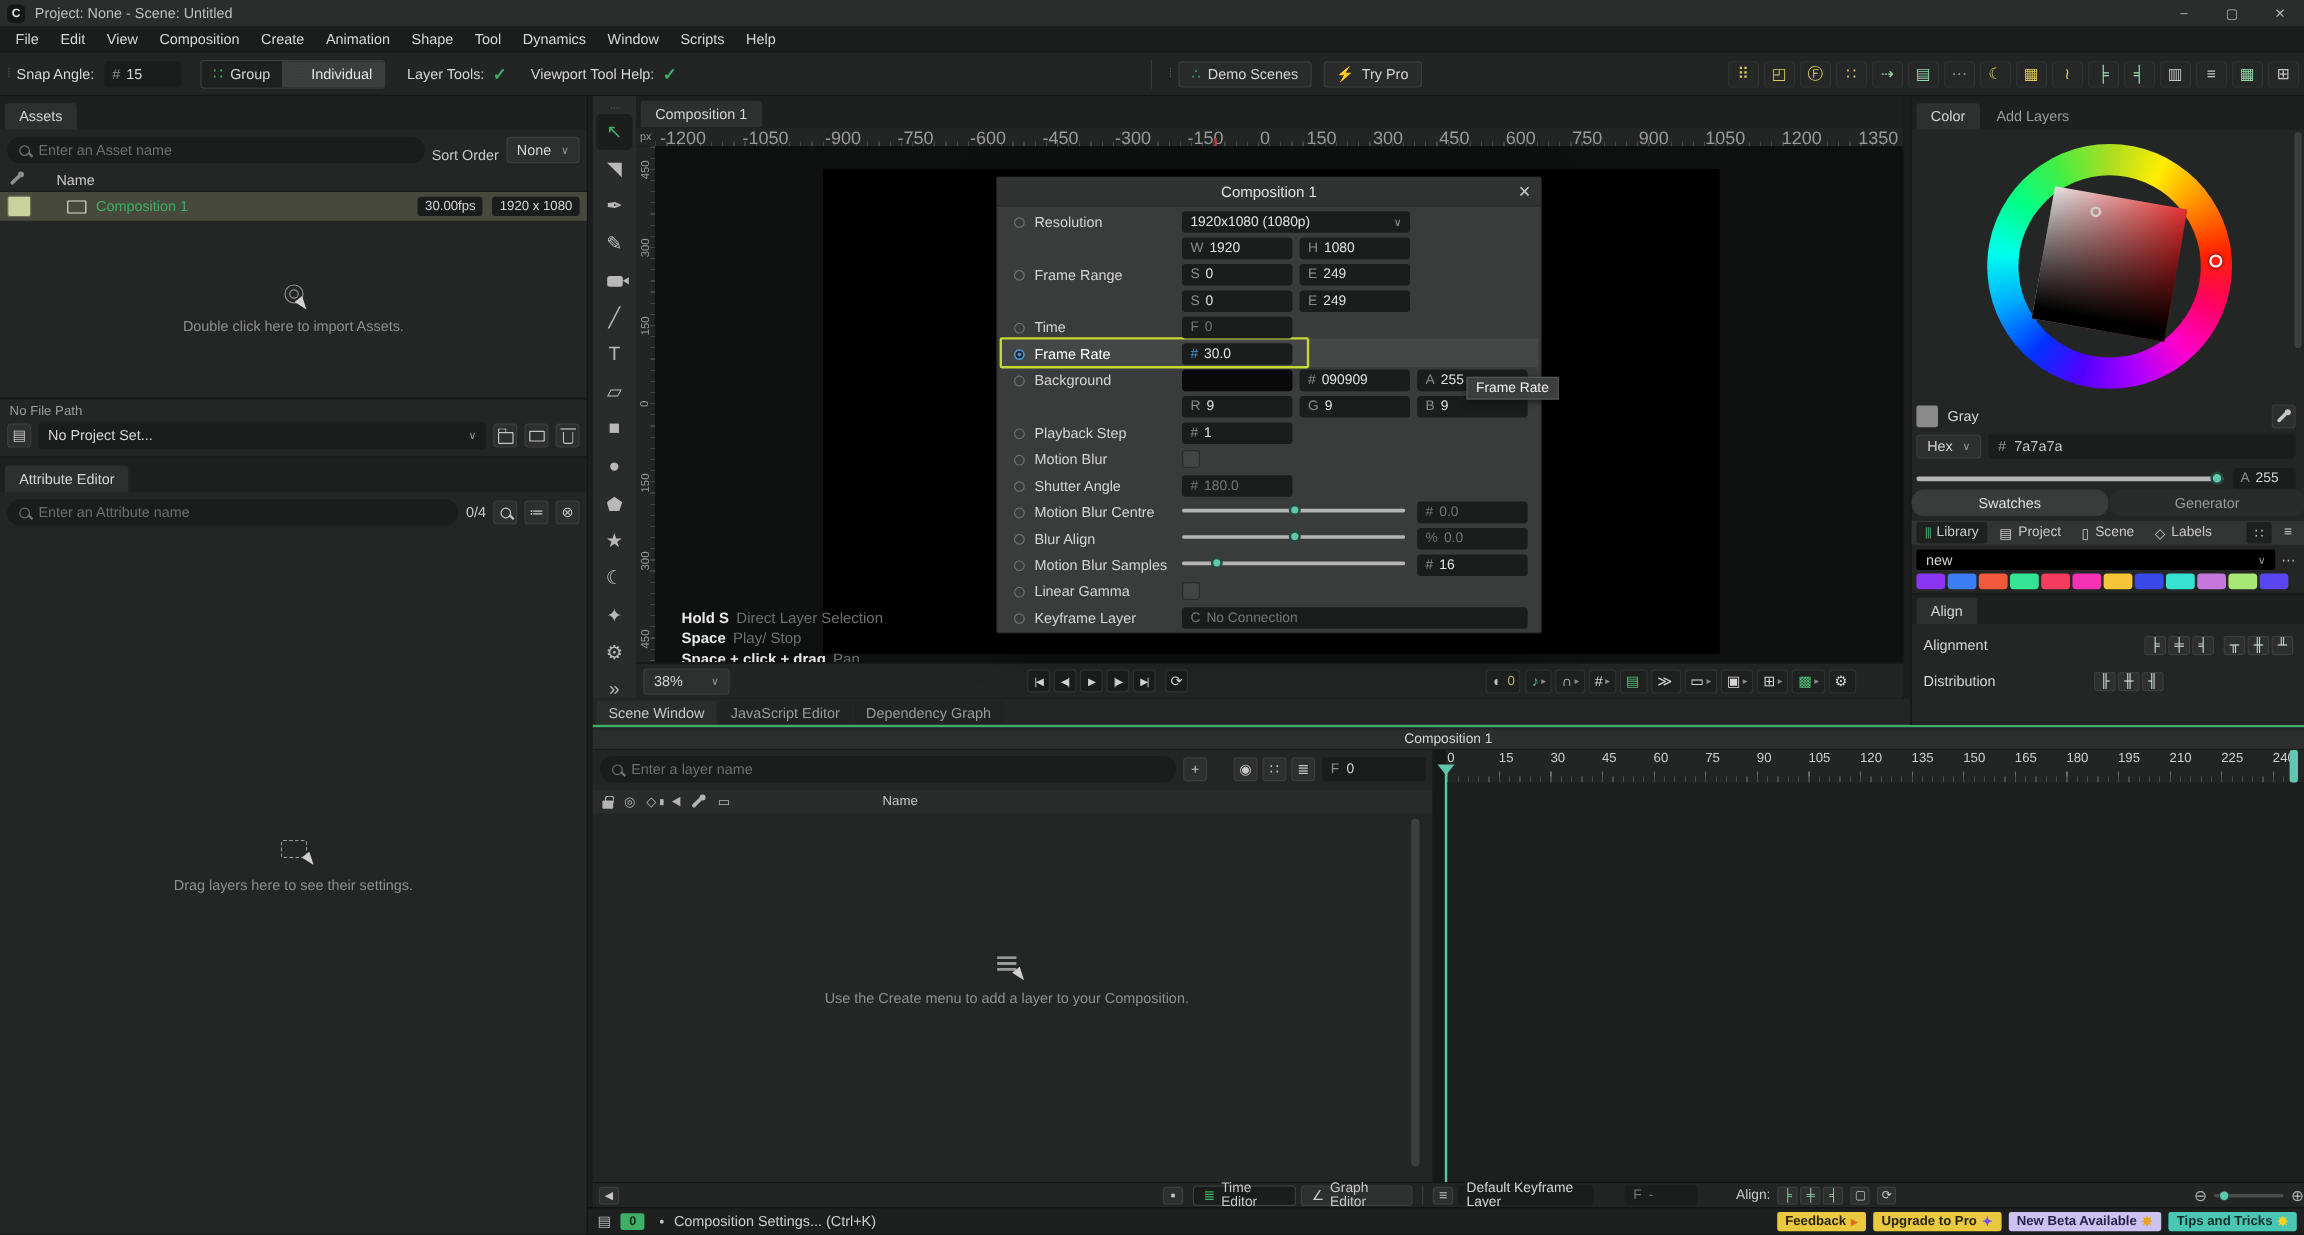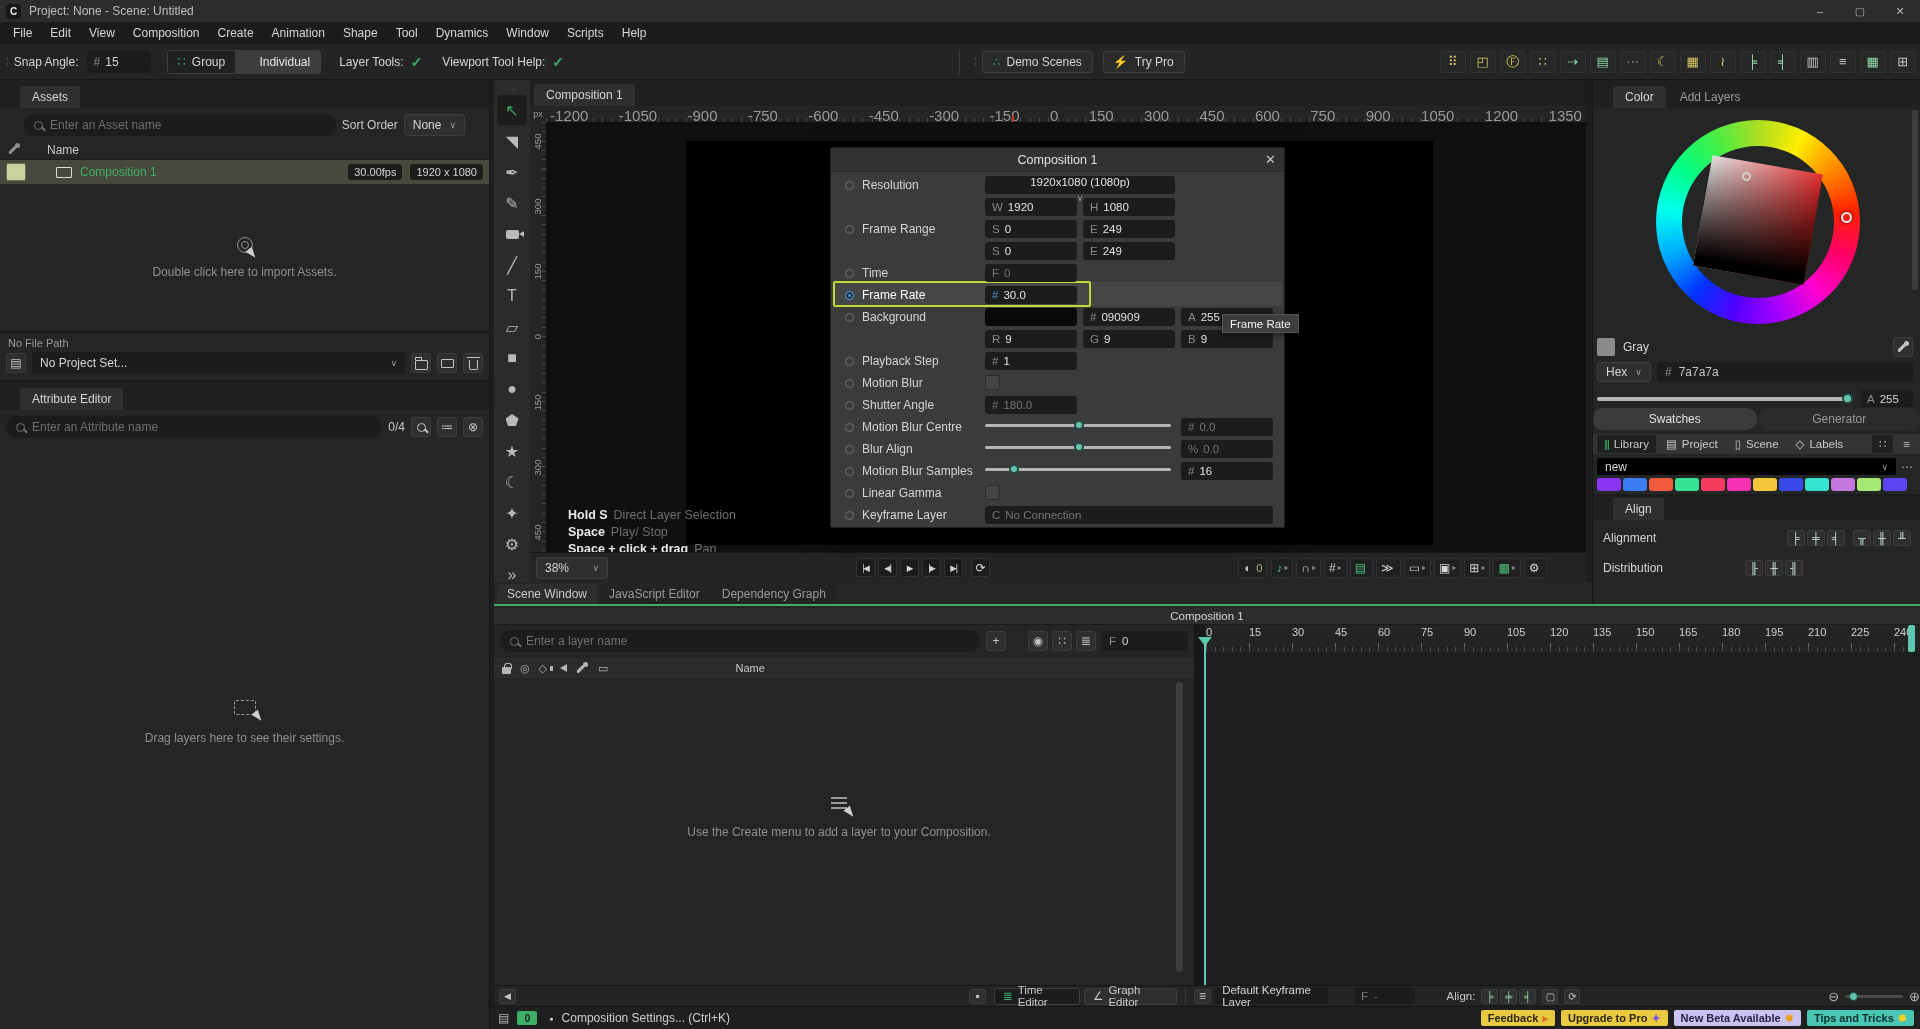--- a/index.html
+++ b/index.html
@@ -23,21 +23,21 @@
   .dragdots{color:#555;font-size:10px;letter-spacing:-1px;margin:0 6px;}
   .tbbtn{height:22px;border:1px solid #3c3d3d;background:#2a2b2b;border-radius:3px;display:flex;align-items:center;gap:6px;padding:0 10px;color:#d5d5d5;}
   .seg{height:22px;display:flex;align-items:center;gap:6px;padding:0 10px;font-size:12px;}
   .tbico{width:26px;height:22px;display:flex;align-items:center;justify-content:center;font-size:13px;background:#262727;border:1px solid #303131;border-radius:3px;}
   .vsep{width:1px;height:24px;background:#3a3b3b;margin:0 8px;}
   
   .ptab{height:22px;padding:0 12px;background:#2e2f2f;border-radius:3px 3px 0 0;display:flex;align-items:center;font-size:12px;color:#d5d5d5;}
   .ptab.off{background:transparent;color:#9a9a9a;}
   
   #leftpanel{left:0;top:80px;width:490px;height:949px;background:#242525;border-right:1px solid #141515;}
-  .tabstrip{background:#1e1f1f;height:28px;display:flex;align-items:flex-end;padding-left:20px;gap:2px;}
+  .tabstrip{background:#1e1f1f;height:28px;display:flex;align-items:flex-end;padding-left:4px;gap:2px;}
   .search-pill{background:#1b1c1c;border-radius:12px;height:22px;display:flex;align-items:center;gap:7px;padding:0 10px;color:#6f6f6f;}
   .search-pill input{background:transparent;border:none;outline:none;color:#c5c5c5;font-size:12px;width:100%;}
   .search-pill input::placeholder{color:#6f6f6f;}
   .ddown{background:#2e2f2f;border:1px solid #3c3d3d;border-radius:3px;height:22px;display:flex;align-items:center;gap:8px;padding:0 8px;font-size:12px;color:#d5d5d5;}
   .carat{font-size:9px;color:#9a9a9a;}
   .badge{background:#1b1c1c;border-radius:3px;font-size:11px;color:#d5d5d5;padding:2px 6px;}
   .hinttext{color:#8f8f8f;font-size:12px;text-align:center;}
   
   .i-search{width:9px;height:9px;border:1.5px solid currentColor;border-radius:50%;position:relative;display:inline-block;flex:none;}
   .i-search::after{content:"";position:absolute;width:5px;height:1.5px;background:currentColor;transform:rotate(45deg);right:-4px;bottom:-1px;}
@@ -232,21 +232,21 @@
         <span class="tbico" style="color: rgb(197, 197, 197);">≡</span>
         <span class="tbico" style="color: rgb(143, 217, 168);">▦</span>
         <span class="tbico" style="color: rgb(197, 197, 197);">⊞</span>
       </div>
   </div>
 
   <div id="leftpanel" class="abs">
     <div class="tabstrip">
       <div class="ptab">Assets</div>
     </div>
-    <div class="row" style="padding:6px 24px 4px;gap:6px;">
+    <div class="row" style="padding:6px 6px 4px;gap:6px;align-items:flex-end;">
       <div class="search-pill" style="flex:1;">
         <span class="i-search"></span>
         <input placeholder="Enter an Asset name" style="">
       </div>
       <span style="font-size:12px;color:#c9c9c9;">Sort Order</span>
       <div class="ddown">
         <span>None</span>
         <span class="carat">∨</span>
       </div>
     </div>
@@ -482,21 +482,21 @@
   <div id="dialog" class="abs">
     <div id="dlg-title">Composition 1</div>
     <div id="dlg-close">✕</div>
     <div id="dlg-hlrow"></div>
     <div id="dlg-hl"></div>
 
     <div class="drow" style="top:26px;">
         <span class="dradio"></span>
         <span class="dlabel">Resolution</span>
       </div>
-    <div class="dfld" style="top:28px;left:154px;width:190px;justify-content:space-between;flex-direction:column;">
+    <div class="dfld" style="top:28px;left:154px;width:190px;justify-content:space-between;">
         <span>1920x1080 (1080p)</span>
         <span class="carat">∨</span>
       </div>
 
     <div class="dfld f1" style="top:50px;">
         <span class="dpre">W</span>
         <span>1920</span>
       </div>
     <div class="dfld f2" style="top:50px;">
         <span class="dpre">H</span>

